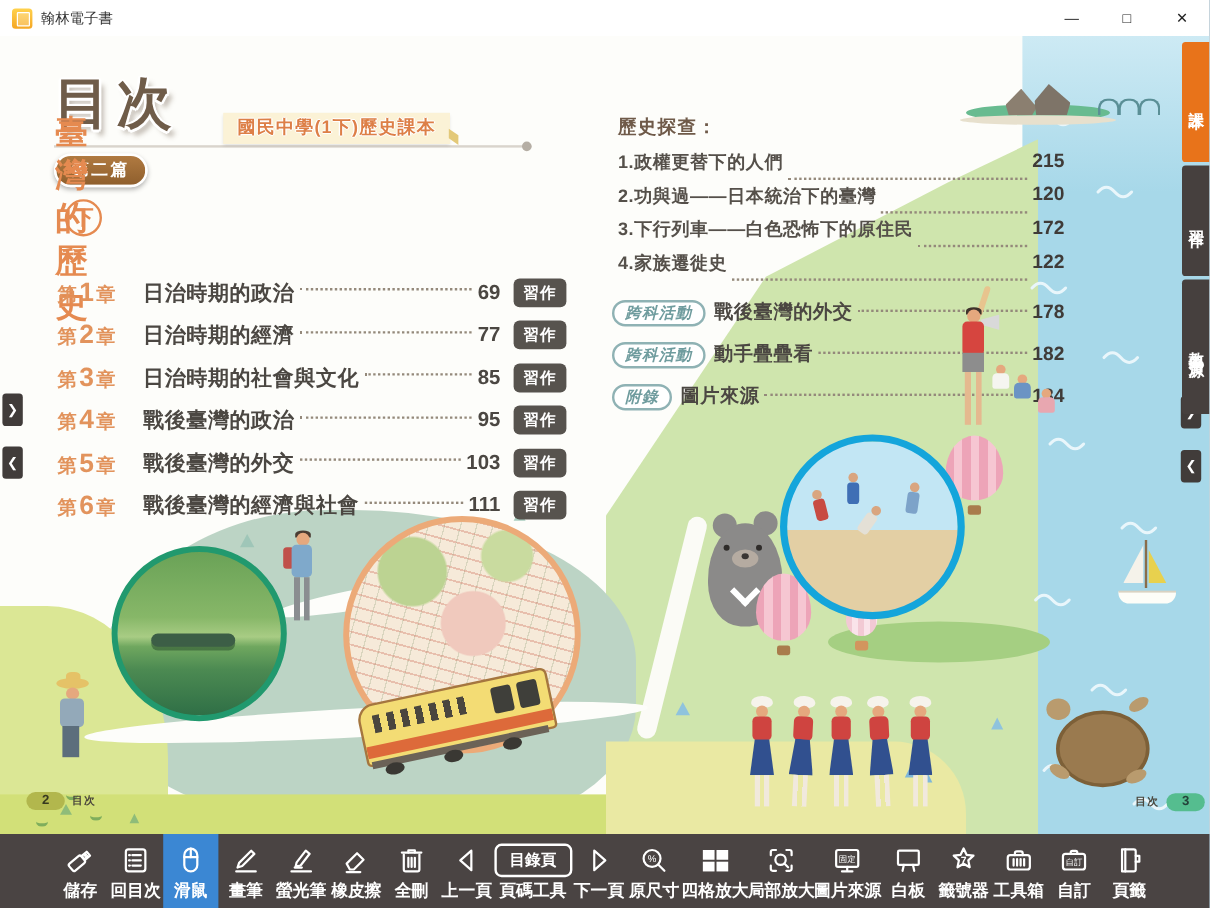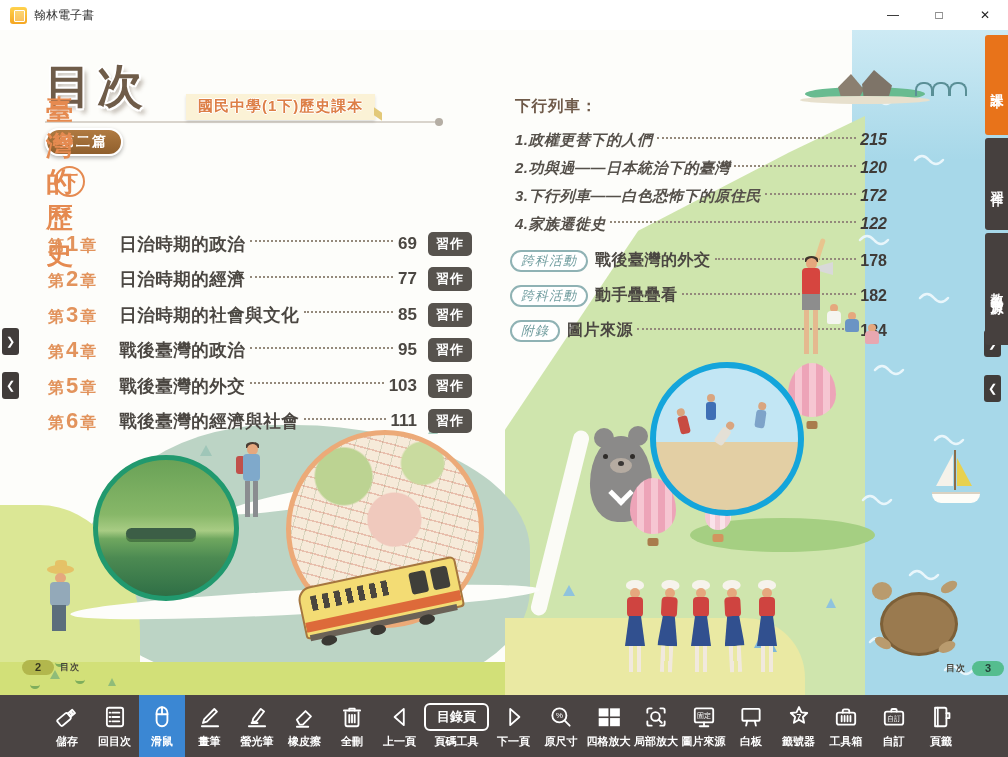--- a/index.html
+++ b/index.html
@@ -159,29 +159,29 @@
   .ch-label{color:#e2935c;font-weight:bold;font-size:16px;white-space:nowrap;display:flex;align-items:baseline;}
   .ch-num{font-size:22px;margin:0 2px;}
   .ch-title{color:#4b4742;font-weight:bold;font-size:17.5px;margin-left:23px;white-space:nowrap;letter-spacing:.5px;}
   .ch-dots{flex:1;border-bottom:2px dotted #94897b;margin:0 5px 5px;min-width:8px;}
   .ch-page{color:#4b4742;font-size:17px;font-weight:bold;text-align:right;}
   .ch-badge{margin-left:11px;background:#57534e;color:#fff;font-size:13px;font-weight:bold;padding:3px 8px;border-radius:5px;letter-spacing:1px;cursor:pointer;}
 
   
   .explore{left:515px;top:66px;width:372px;z-index:5;}
   .explore-heading{position:relative;color:#6f5a49;font-weight:bold;font-size:15.5px;letter-spacing:1px;margin-bottom:9px;}
-  .explore-row{position:relative;display:flex;align-items:center;height:28px;font-style:italic;}
+  .explore-row{position:relative;display:flex;height:28px;}
   .explore-row span{position:static;}
   .ex-text{color:#55504a;font-weight:bold;font-size:15px;white-space:nowrap;letter-spacing:.5px;}
   .ex-dots{flex:1;border-bottom:2px dotted #94897b;margin:0 4px 4px;min-width:8px;}
   .ex-page{color:#3f3b38;font-size:16px;font-weight:bold;}
   .activities{left:510px;top:213px;width:377px;z-index:5;}
   .activity-row{position:relative;display:flex;align-items:center;height:35px;}
   .activity-row span{position:static;}
-  .act-badge{border:2px solid #8fb2b4;color:#6f9c9e;font-style:italic;font-weight:normal;font-size:13px;border-radius:13px;
+  .act-badge{border:2px solid #8fb2b4;color:#6f9c9e;font-style:italic;font-weight:bold;font-size:13px;border-radius:13px;
     padding:0 9px;background:rgba(255,255,255,.92);white-space:nowrap;letter-spacing:1px;cursor:pointer;}
   .act-text{color:#4b4742;font-weight:bold;font-size:16px;margin-left:7px;white-space:nowrap;letter-spacing:.5px;}
   .act-dots{flex:1;border-bottom:2px dotted #94897b;margin:0 4px 4px;min-width:8px;}
   .act-page{color:#3f3b38;font-size:16px;font-weight:bold;}
 
   
   .footer-left{left:22px;top:630px;z-index:5;display:flex;align-items:center;}
   .footer-left span{position:static;}
   .footer-right{left:940px;top:631px;z-index:5;display:flex;align-items:center;}
   .footer-right span{position:static;}
@@ -196,21 +196,21 @@
     background:#46403e;border-radius:3px 0 0 3px;cursor:pointer;}
   .side-tab.active{background:#e8731a;}
   .edge-btn{width:17px;height:27px;background:#413c3a;color:#fff;border-radius:3px;font-size:11px;
     display:flex;align-items:center;justify-content:center;z-index:10;cursor:pointer;}
 
   
   .toolbar{height:62px;background:#4a4443;display:flex;justify-content:space-between;align-items:stretch;padding:0 44px;position:relative;z-index:30;}
   .tool{display:flex;flex-direction:column;align-items:center;justify-content:flex-start;padding-top:5px;min-width:46px;cursor:pointer;}
   .tool.active{background:#3b87d3;}
   .ticon{height:33px;display:flex;align-items:center;justify-content:center;}
-  .tlabel{color:#fff;font-size:11px;font-weight:bold;margin-top:1px;white-space:nowrap;}
+  .tlabel{color:#fff;font-size:14px;font-weight:bold;margin-top:1px;white-space:nowrap;}
   .svgicon{stroke:#fff;stroke-width:1.7;fill:none;stroke-linecap:round;stroke-linejoin:round;}
   .chip{border:2px solid #fff;border-radius:6px;color:#fff;font-size:13px;font-weight:bold;padding:3px 11px;white-space:nowrap;}
 </style>
 </head>
 <body>
 
 <div class="app">
 
   <div class="titlebar">
     <div class="app-icon"></div>
@@ -476,21 +476,21 @@
             <span>章</span>
           </span>
         <span class="ch-title">戰後臺灣的經濟與社會</span>
         <span class="ch-dots"></span>
         <span class="ch-page">111</span>
         <span class="ch-badge">習作</span>
       </div>
     </div>
 
     <div class="explore">
-      <div class="explore-heading">下行列車：</div>
+      <div class="explore-heading">歷史探查：</div>
       <div class="explore-row">
         <span class="ex-text">1.政權更替下的人們</span>
         <span class="ex-dots"></span>
         <span class="ex-page">215</span>
       </div>
       <div class="explore-row">
         <span class="ex-text">2.功與過——日本統治下的臺灣</span>
         <span class="ex-dots"></span>
         <span class="ex-page">120</span>
       </div>

